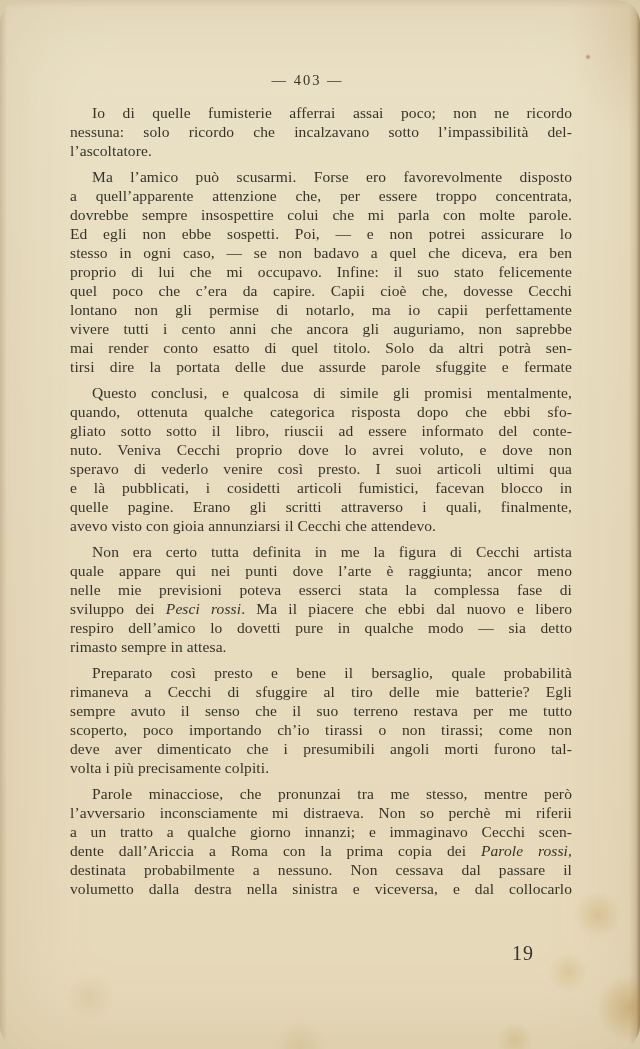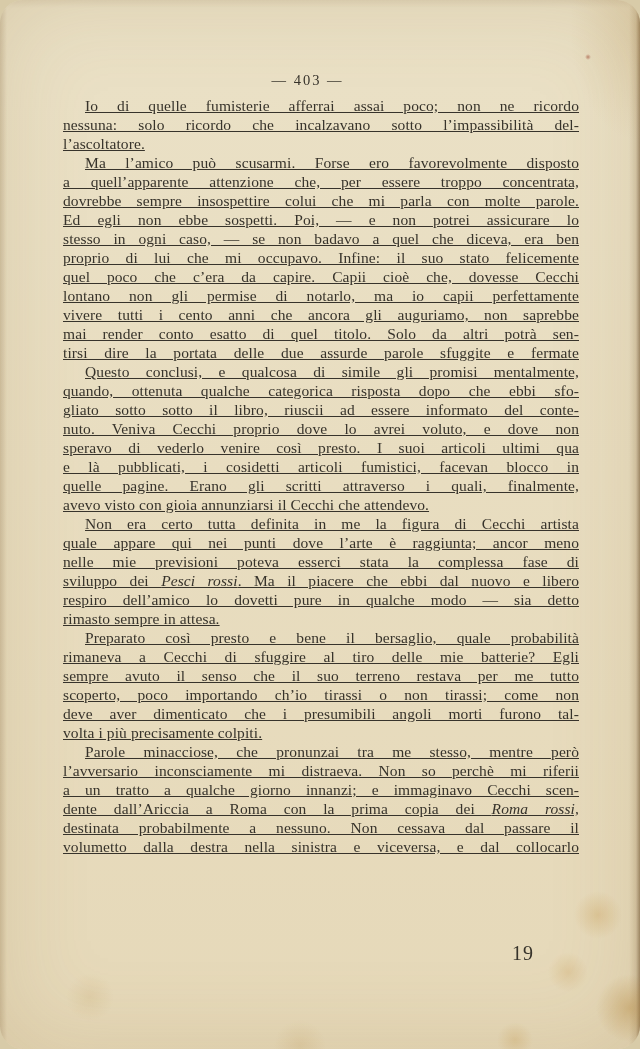--- a/index.html
+++ b/index.html
@@ -42,21 +42,21 @@
     letter-spacing:2px;
     color:var(--ink);
   }
   .page-body{
     position:absolute;
     left:63px; top:96px; width:516px;
     font-size:15.5px;
     line-height:19px;
     letter-spacing:0.1px;
   }
-  .paragraph{margin:0;text-decoration:underline;}
+  .paragraph{margin:7px;}
   .line{
     text-align:justify;
     text-align-last:justify;
     height:19px;
     white-space:nowrap;
   }
   .line.first{ text-indent:22px; }
   .line.last{ text-align-last:left; white-space:normal; }
   .line i{ font-style:italic; }
   .page-footer{
@@ -115,20 +115,20 @@
         <div class="line">rimaneva a Cecchi di sfuggire al tiro delle mie batterie? Egli</div>
         <div class="line">sempre avuto il senso che il suo terreno restava per me tutto</div>
         <div class="line">scoperto, poco importando ch’io tirassi o non tirassi; come non</div>
         <div class="line">deve aver dimenticato che i presumibili angoli morti furono tal-</div>
         <div class="line last">volta i più precisamente colpiti.</div>
       </div>
       <div class="paragraph">
         <div class="line first">Parole minacciose, che pronunzai tra me stesso, mentre però</div>
         <div class="line">l’avversario inconsciamente mi distraeva. Non so perchè mi riferii</div>
         <div class="line">a un tratto a qualche giorno innanzi; e immaginavo Cecchi scen-</div>
-        <div class="line">dente dall’Ariccia a Roma con la prima copia dei <i>Roma rossi,</i></div>
+        <div class="line">dente dall’Ariccia a Roma con la prima copia dei <i>Parole rossi,</i></div>
         <div class="line">destinata probabilmente a nessuno. Non cessava dal passare il</div>
         <div class="line">volumetto dalla destra nella sinistra e viceversa, e dal collocarlo</div>
       </div>
     </div>
 
   <div class="page-footer">19</div>
 </div>
 
 </body></html>

